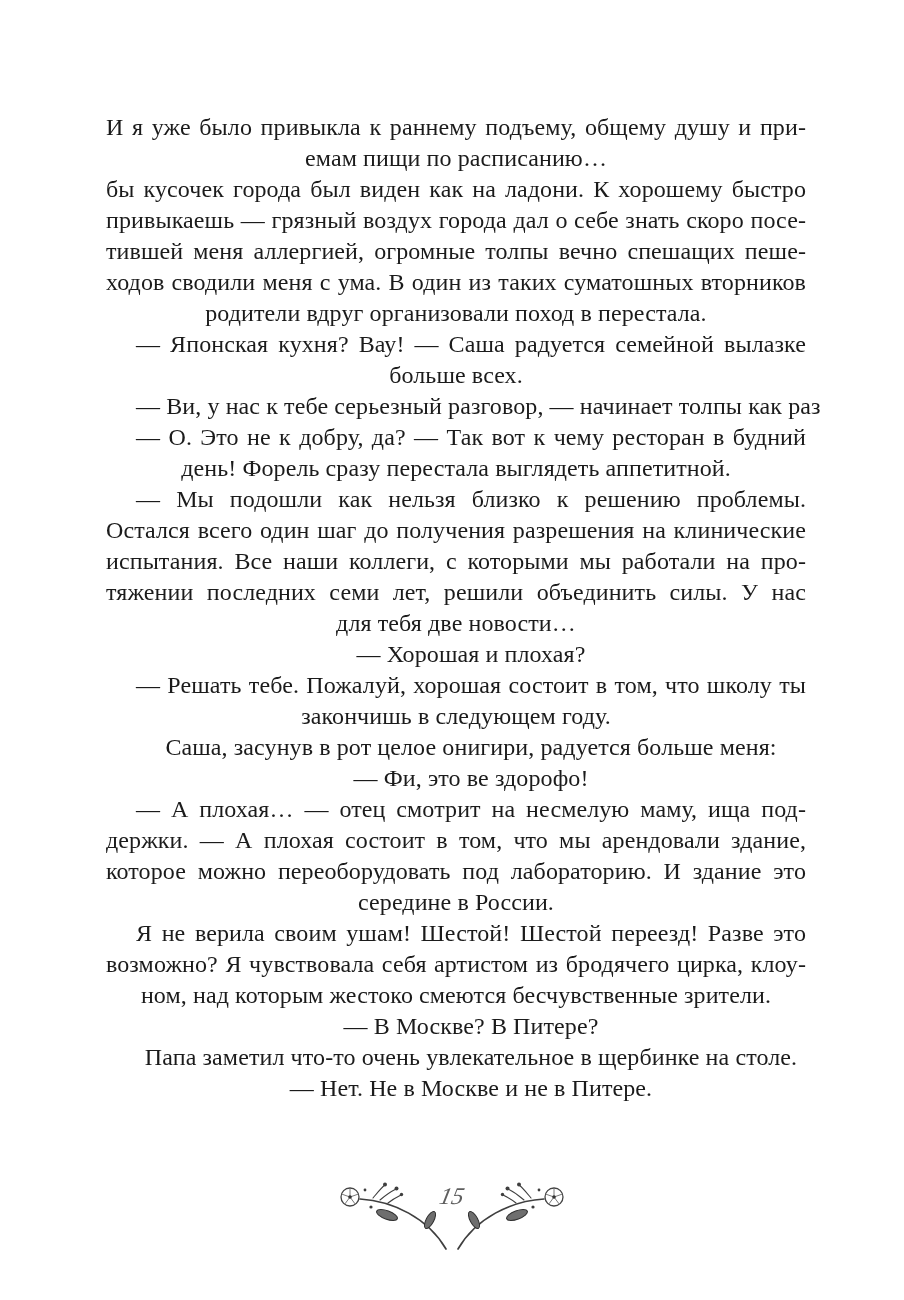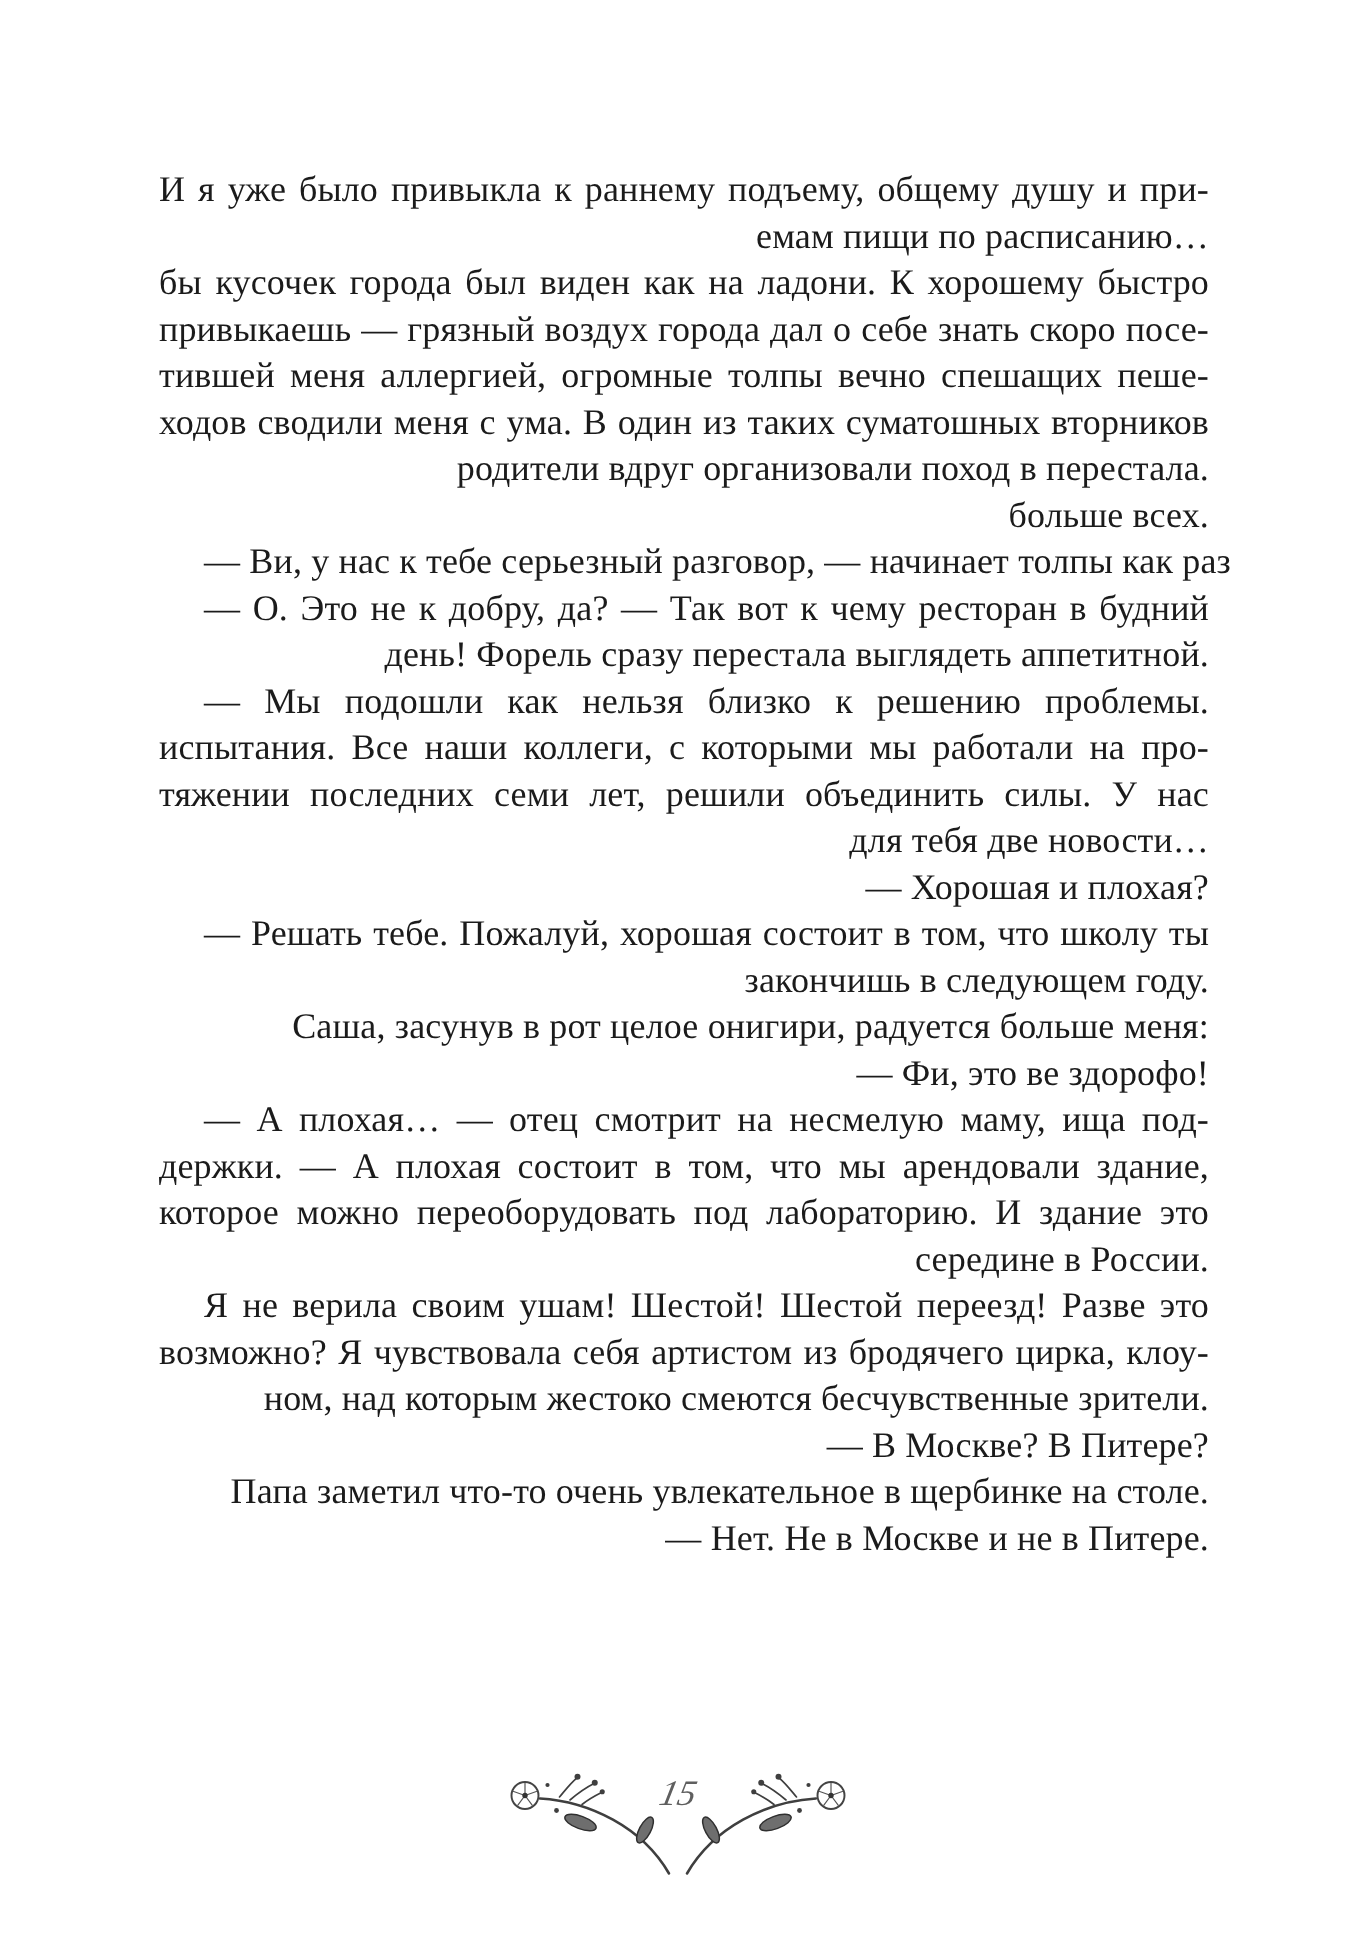--- a/index.html
+++ b/index.html
@@ -30,21 +30,21 @@
     height: 31px;
     color: #1b1b1b;
     white-space: nowrap;
     letter-spacing: 0.1px;
   }
   .line.just {
     text-align: justify;
     text-align-last: justify;
     text-justify: inter-word;
   }
-  .line.last { text-align: right; }
+  .line.last { text-align: center; }
   .line.indent { text-indent: 30px; }
   .footer {
     position: absolute;
     left: 0;
     right: 0;
     top: 1176px;
     display: flex;
     justify-content: center;
   }
   .ornament {
@@ -80,31 +80,33 @@
         <div class="line last">емам пищи по расписанию…</div>
       </div>
       <div class="para">
         <div class="line just">бы кусочек города был виден как на ладони. К хорошему быстро</div>
         <div class="line just">привыкаешь — грязный воздух города дал о себе знать скоро посе-</div>
         <div class="line just">тившей меня аллергией, огромные толпы вечно спешащих пеше-</div>
         <div class="line just">ходов сводили меня с ума. В один из таких суматошных вторников</div>
         <div class="line last">родители вдруг организовали поход в перестала.</div>
       </div>
       <div class="para">
+        <div class="line just indent">— Японская кухня? Вау! — Саша радуется семейной вылазке</div>
         <div class="line last">больше всех.</div>
       </div>
       <div class="para">
         <div class="line just indent">— Ви, у нас к тебе серьезный разговор, — начинает толпы как раз</div>
       </div>
       <div class="para">
         <div class="line just indent">— О. Это не к добру, да? — Так вот к чему ресторан в будний</div>
         <div class="line last">день! Форель сразу перестала выглядеть аппетитной.</div>
       </div>
       <div class="para">
         <div class="line just indent">— Мы подошли как нельзя близко к решению проблемы.</div>
+        <div class="line just">Остался всего один шаг до получения разрешения на клинические</div>
         <div class="line just">испытания. Все наши коллеги, с которыми мы работали на про-</div>
         <div class="line just">тяжении последних семи лет, решили объединить силы. У нас</div>
         <div class="line last">для тебя две новости…</div>
       </div>
       <div class="para">
         <div class="line last indent">— Хорошая и плохая?</div>
       </div>
       <div class="para">
         <div class="line just indent">— Решать тебе. Пожалуй, хорошая состоит в том, что школу ты</div>
         <div class="line last">закончишь в следующем году.</div>

